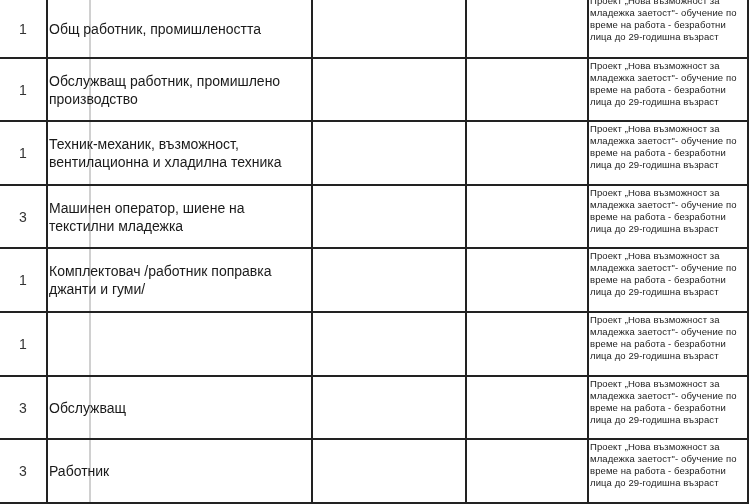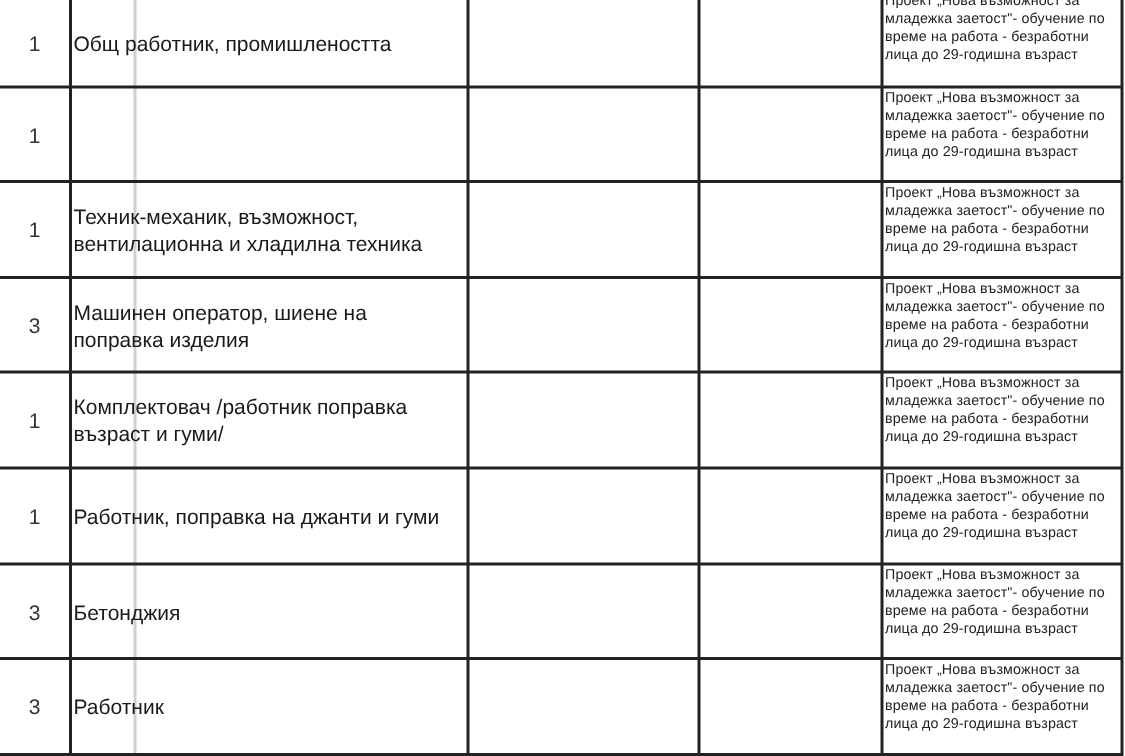--- a/index.html
+++ b/index.html
@@ -103,60 +103,60 @@
   <div class="row" style="top:-6px;height:63px">
     <div class="cell c-qty" style="padding-top:6px">1</div>
     <div class="cell c-pos" style="padding-top:6px">Общ работник, промишлеността</div>
     <div class="cell c-empty1"></div>
     <div class="cell c-empty2"></div>
     <div class="cell c-proj">Проект „Нова възможност за младежка заетост"- обучение по време на работа - безработни лица до 29-годишна възраст</div>
   </div>
 
   <div class="row" style="top:59px;height:61px">
     <div class="cell c-qty">1</div>
+    <div class="cell c-pos">Обслужващ работник, промишлено производство</div>
     <div class="cell c-empty1"></div>
     <div class="cell c-empty2"></div>
     <div class="cell c-proj">Проект „Нова възможност за младежка заетост"- обучение по време на работа - безработни лица до 29-годишна възраст</div>
   </div>
 
   <div class="row" style="top:122px;height:62px">
     <div class="cell c-qty">1</div>
     <div class="cell c-pos">Техник-механик, възможност, вентилационна и хладилна техника</div>
     <div class="cell c-empty1"></div>
     <div class="cell c-empty2"></div>
     <div class="cell c-proj">Проект „Нова възможност за младежка заетост"- обучение по време на работа - безработни лица до 29-годишна възраст</div>
   </div>
 
   <div class="row" style="top:186px;height:61px">
     <div class="cell c-qty">3</div>
-    <div class="cell c-pos">Машинен оператор, шиене на поправка изделия</div>
+    <div class="cell c-pos">Машинен оператор, шиене на текстилни младежка</div>
     <div class="cell c-empty1"></div>
     <div class="cell c-empty2"></div>
     <div class="cell c-proj">Проект „Нова възможност за младежка заетост"- обучение по време на работа - безработни лица до 29-годишна възраст</div>
   </div>
 
   <div class="row" style="top:249px;height:62px">
     <div class="cell c-qty">1</div>
-    <div class="cell c-pos">Комплектовач /работник поправка възраст и гуми/</div>
+    <div class="cell c-pos">Комплектовач /работник поправка джанти и гуми/</div>
     <div class="cell c-empty1"></div>
     <div class="cell c-empty2"></div>
     <div class="cell c-proj">Проект „Нова възможност за младежка заетост"- обучение по време на работа - безработни лица до 29-годишна възраст</div>
   </div>
 
   <div class="row" style="top:313px;height:62px">
     <div class="cell c-qty">1</div>
-    <div class="cell c-pos">Работник, поправка на джанти и гуми</div>
     <div class="cell c-empty1"></div>
     <div class="cell c-empty2"></div>
     <div class="cell c-proj">Проект „Нова възможност за младежка заетост"- обучение по време на работа - безработни лица до 29-годишна възраст</div>
   </div>
 
   <div class="row" style="top:377px;height:61px">
     <div class="cell c-qty">3</div>
-    <div class="cell c-pos">Бетонджия</div>
+    <div class="cell c-pos">Обслужващ</div>
     <div class="cell c-empty1"></div>
     <div class="cell c-empty2"></div>
     <div class="cell c-proj">Проект „Нова възможност за младежка заетост"- обучение по време на работа - безработни лица до 29-годишна възраст</div>
   </div>
 
   <div class="row" style="top:440px;height:62px">
     <div class="cell c-qty">3</div>
     <div class="cell c-pos">Работник</div>
     <div class="cell c-empty1"></div>
     <div class="cell c-empty2"></div>

